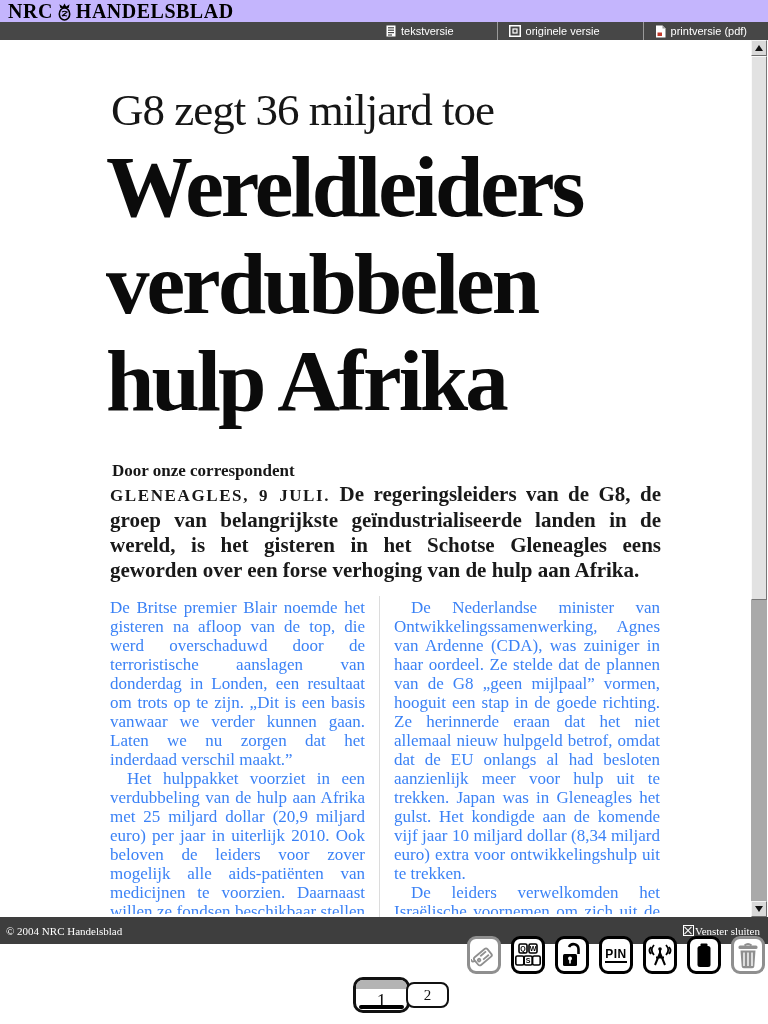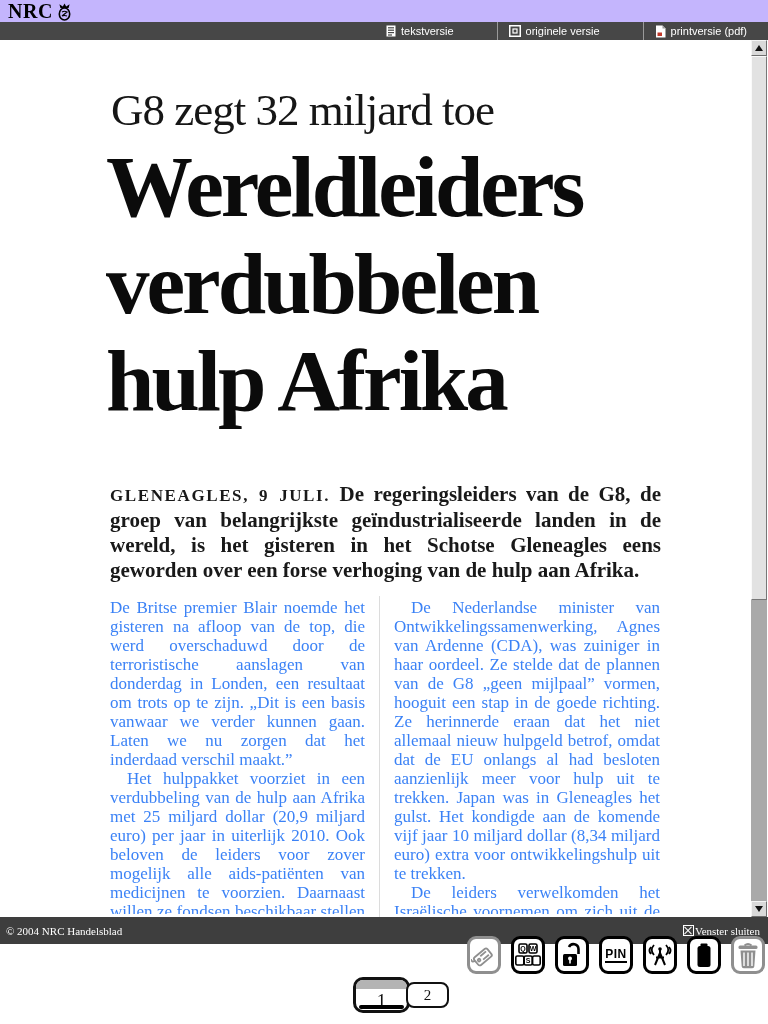--- a/index.html
+++ b/index.html
@@ -88,20 +88,21 @@
 <div class="masthead">
   <div class="logo">
     <span>NRC</span>
     <span>
       <svg width="17" height="18" viewBox="0 0 17 18">
         <path d="M8.5 0.5 L10.2 3.4 L13.6 1.2 L12.6 5 L4.4 5 L3.4 1.2 L6.8 3.4 Z" fill="#000"></path>
         <ellipse cx="8.5" cy="11" rx="5.2" ry="6" fill="none" stroke="#000" stroke-width="1.6"></ellipse>
         <path d="M6 9 q2.5 -1.5 5 0 q-2.5 2 -5 4 q2.5 -1 5 0" fill="none" stroke="#000" stroke-width="1.2"></path>
       </svg>
     </span>
+    <span>HANDELSBLAD</span>
   </div>
 </div>
 
 <div class="toolbar">
   <div class="tb-btn">
     <span>
       <svg width="10" height="12" viewBox="0 0 10 12">
         <rect x="0.5" y="0.5" width="9" height="11" fill="#fff"></rect>
         <rect x="2" y="2.2" width="6" height="1.2" fill="#474747"></rect>
         <rect x="2" y="4.6" width="6" height="1.2" fill="#474747"></rect>
@@ -127,28 +128,29 @@
         <path d="M1 0.5 H7.5 L10.5 3.5 V12.5 H1 Z" fill="#fff"></path>
         <path d="M7.5 0.5 L10.5 3.5 H7.5 Z" fill="#9a9a9a"></path>
         <rect x="2.5" y="7.5" width="4.5" height="3.5" fill="#c0392b"></rect>
       </svg>
     </span>
     <span>printversie (pdf)</span>
   </div>
 </div>
 
 <div class="content">
-  <div class="kicker">G8 zegt 32 miljard toe</div>
+  <div class="kicker">G8 zegt 36 miljard toe</div>
 
   <div class="headline">
     <div>Wereldleiders</div>
     <div>verdubbelen</div>
     <div>hulp Afrika</div>
   </div>
 
+  <div class="byline">Door onze correspondent</div>
 
   <div class="intro">
     <span class="lead">GLENEAGLES, 9 JULI.</span>
     <span>De regeringsleiders van de G8, de groep van belangrijkste geïndustrialiseerde landen in de wereld, is het gisteren in het Schotse Gleneagles eens geworden over een forse verhoging van de hulp aan Afrika.</span>
   </div>
 
   <div class="cols">
     <div class="col col-left">
       <p>De Britse premier Blair noemde het gisteren na afloop van de top, die werd overschaduwd door de terroristische aanslagen van donderdag in Londen, een resultaat om trots op te zijn. „Dit is een basis vanwaar we verder kunnen gaan. Laten we nu zorgen dat het inderdaad verschil maakt.”</p>
       <p class="indent">Het hulppakket voorziet in een verdubbeling van de hulp aan Afrika met 25 miljard dollar (20,9 miljard euro) per jaar in uiterlijk 2010. Ook beloven de leiders voor zover mogelijk alle aids-patiënten van medicijnen te voorzien. Daarnaast willen ze fondsen beschikbaar stellen om malaria op grote schaal aan te pakken.</p>

